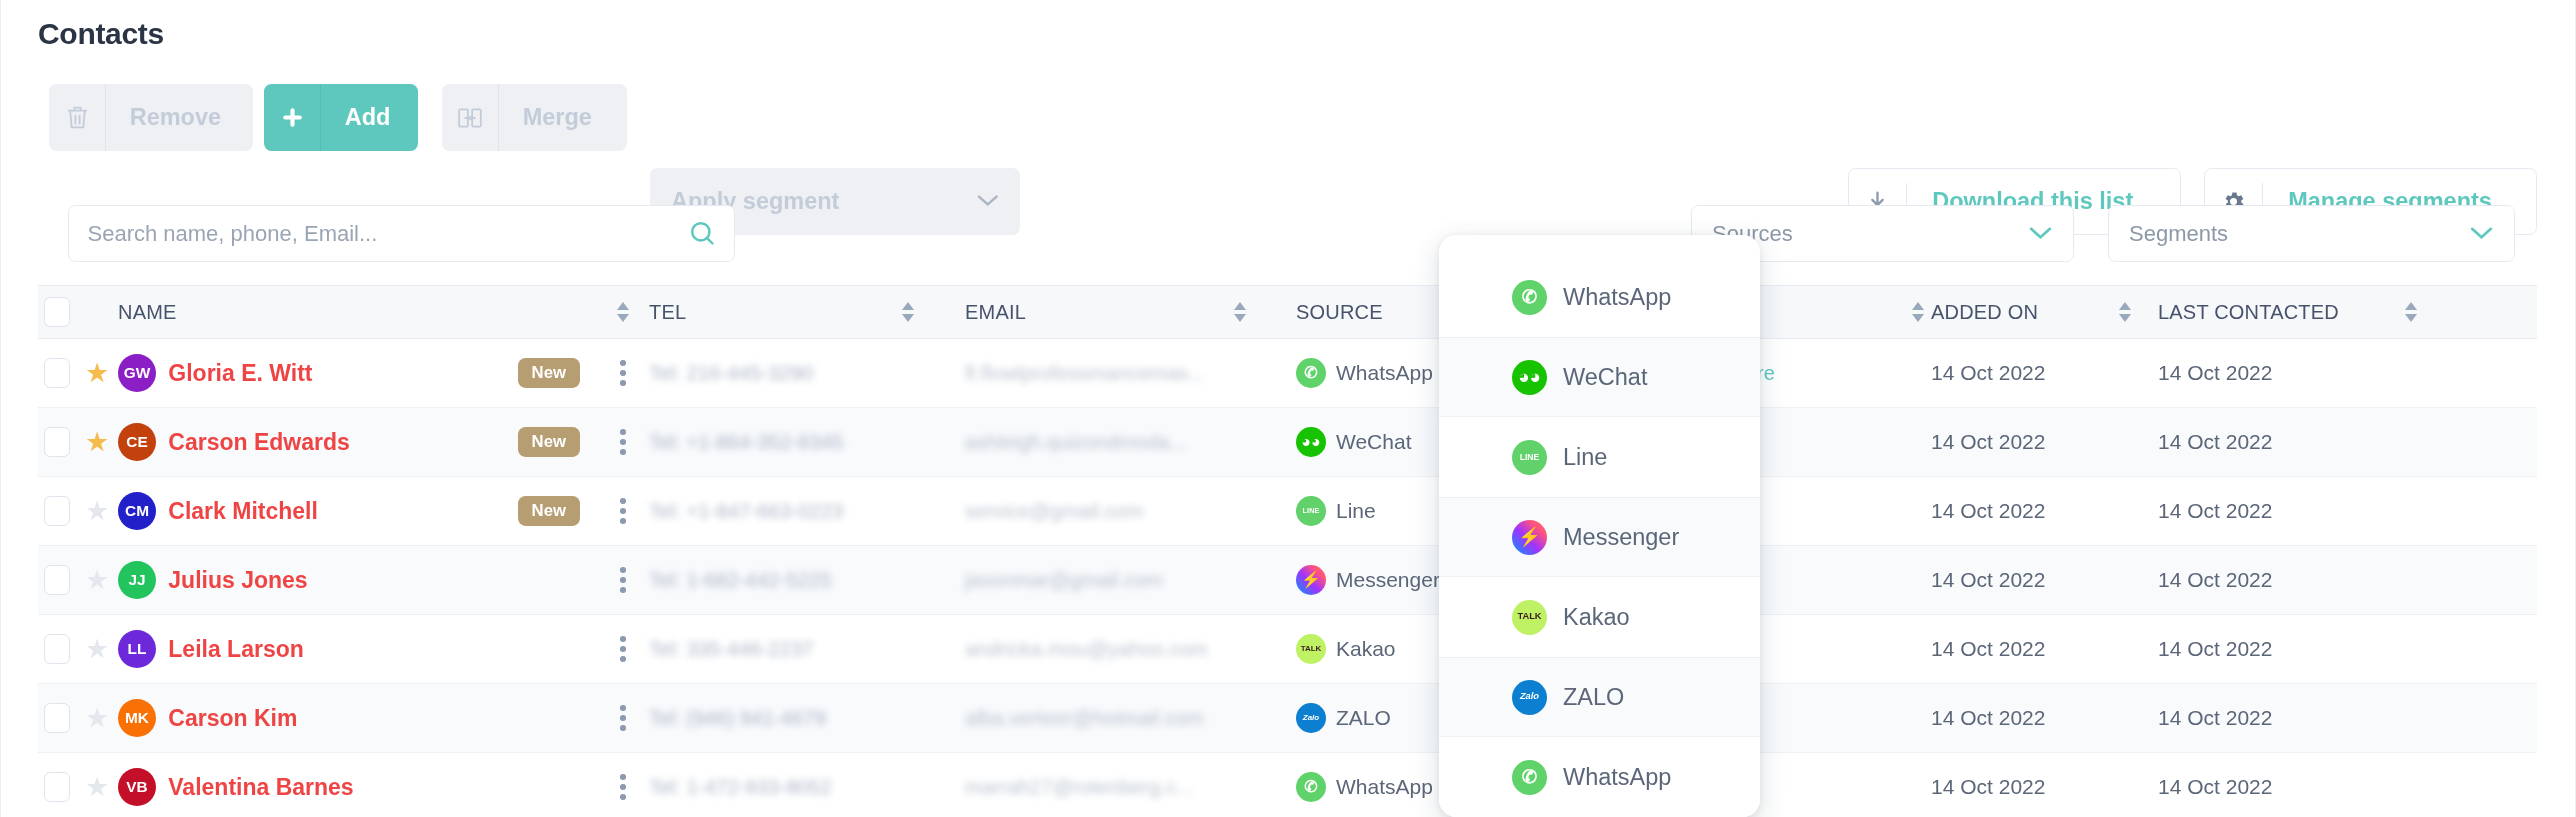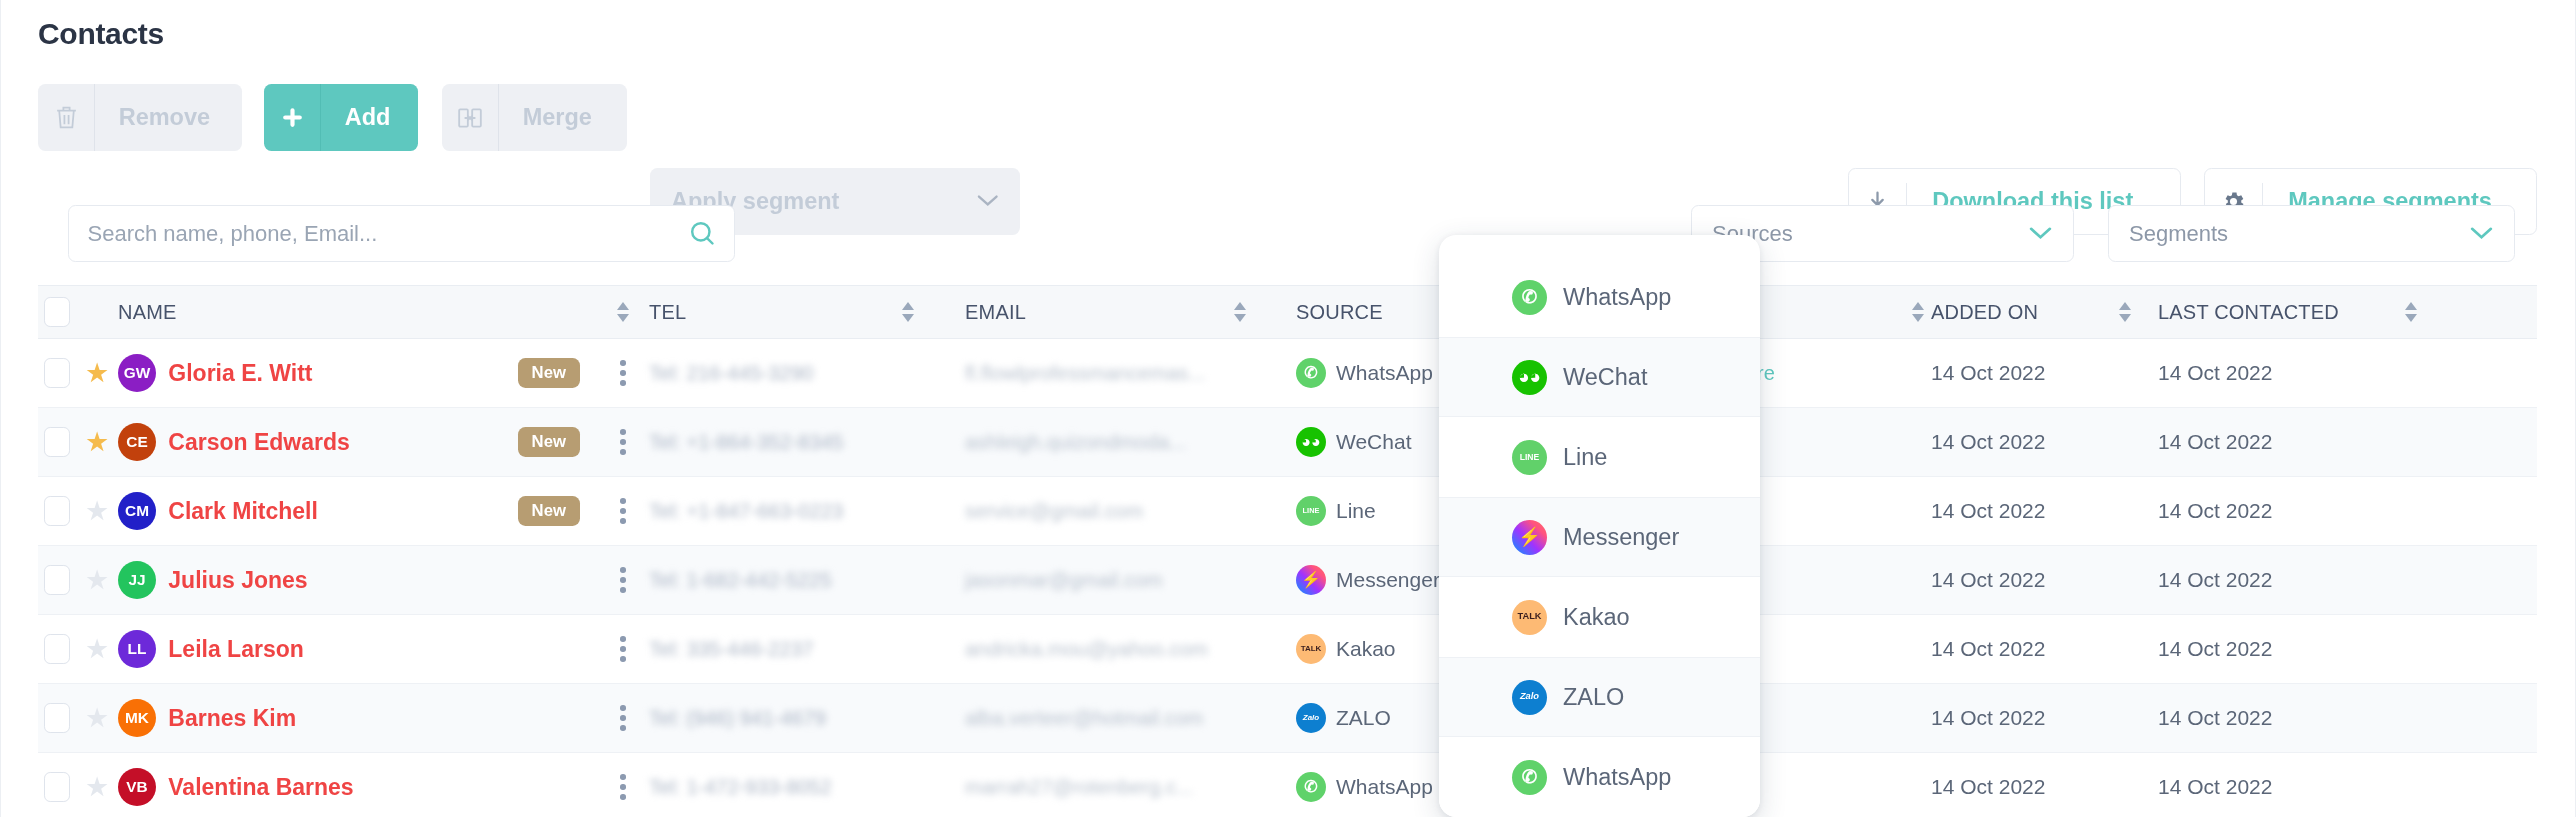--- a/index.html
+++ b/index.html
@@ -36,21 +36,21 @@
   .split-btn .divider { width: 1.2px; align-self: stretch; }
 
   .btn-disabled { background: #eef0f4; }
   .btn-disabled .lbl { color: #c3ccd8; font-weight: bold; }
   .btn-disabled .divider { background: #dfe3ea; }
 
   .btn-primary { background: #5ec8bf; }
   .btn-primary .lbl { color: #ffffff; font-weight: bold; }
   .btn-primary .divider { background: #52bdb4; }
 
-  #remove-btn { left: 38px; width: 204px; }
+  #remove-btn { left: 49px; width: 204px; }
   #add-btn    { left: 264px; width: 154px; }
   #merge-btn  { left: 442px; width: 185px; }
 
   #apply-segment {
     position: absolute; left: 650px; top: 84px;
     width: 370px; height: 67px;
     background: #eef0f4; border-radius: 7.4px;
     display: flex; align-items: center; justify-content: space-between;
     padding: 0 21px;
   }
@@ -177,21 +177,21 @@
   
   .brand {
     width: 30px; height: 30px; border-radius: 50%; flex: 0 0 30px;
     display: flex; align-items: center; justify-content: center;
     color: #fff; font-size: 10.5px; font-weight: bold; position: relative;
   }
   .brand.whatsapp  { background: #5fd26a; }
   .brand.wechat    { background: #17c200; }
   .brand.line      { background: #61d16a; }
   .brand.messenger { background: linear-gradient(45deg,#0099ff 0%,#a033ff 45%,#ff5280 75%,#ff7061 100%); }
-  .brand.kakao     { background: #fdba74; }
+  .brand.kakao     { background: #bef264; }
   .brand.zalo      { background: #0d7fd0; }
   .brand .g { font-size: 16px; line-height: 1; }
   .brand.kakao .g { color: #3b1f1f; font-size: 8px; font-weight: bold; }
   .brand.line .g  { font-size: 7.4px; font-weight: bold; }
   .brand.zalo .g  { font-size: 8px; font-weight: bold; font-style: italic; }
 
   
   #sources-dropdown {
     position: absolute; left: 1439px; top: 235px;
     width: 321px; height: 582px;
@@ -560,21 +560,21 @@
         </div>
         <div class="trow alt">
           <div class="c-check">
             <span class="checkbox"></span>
           </div>
           <div class="c-star">
             <span class="star">★</span>
           </div>
           <div class="c-name">
             <span class="avatar" style="background: rgb(249, 112, 5);">MK</span>
-            <span class="cname">Barnes Kim</span>
+            <span class="cname">Carson Kim</span>
           </div>
           <div class="c-badge"></div>
           <div class="c-kebab">
             <span class="kebab">
               <i></i>
               <i></i>
               <i></i>
             </span>
           </div>
           <div class="c-tel"><span class="redacted">Tel: (946) 941-4679</span></div>

